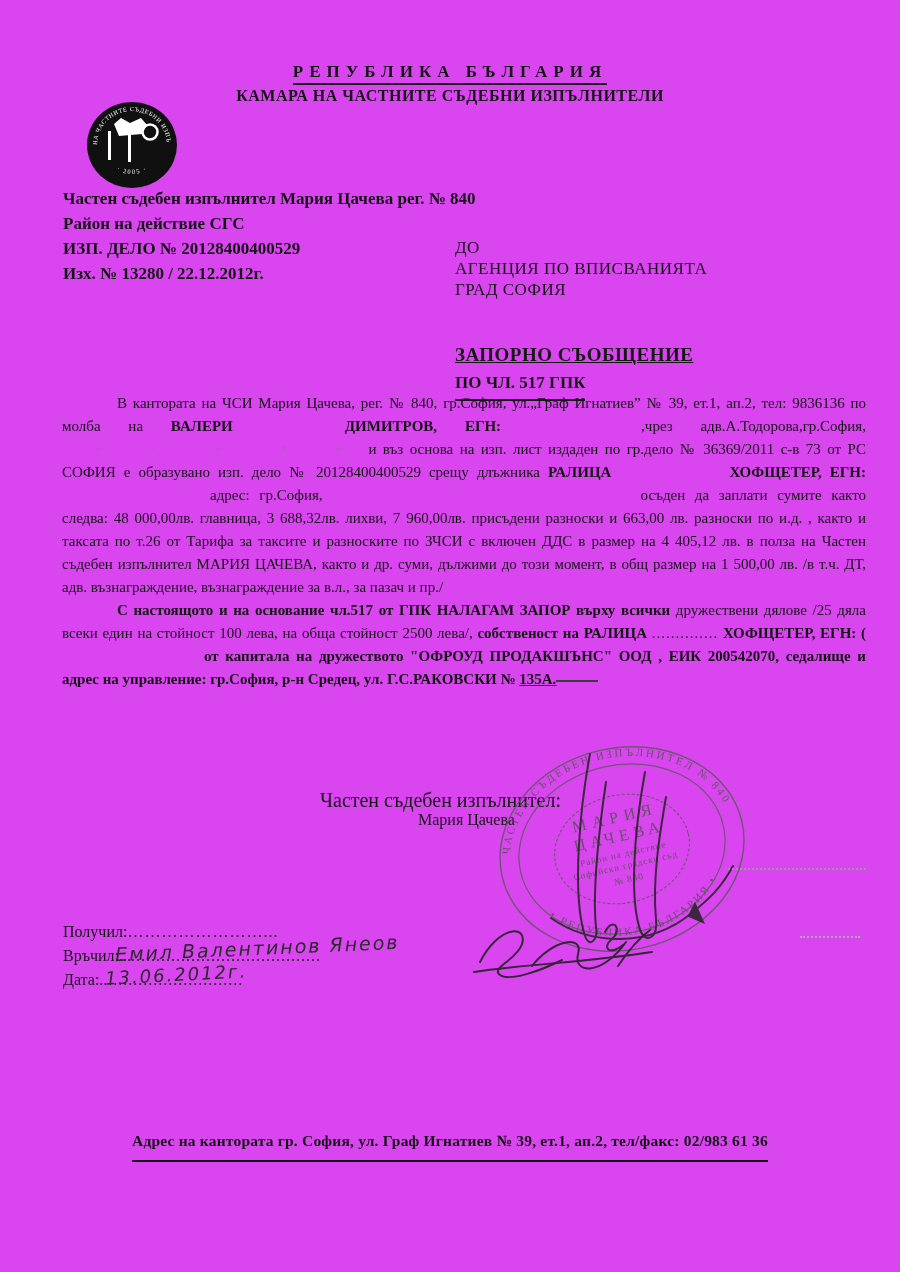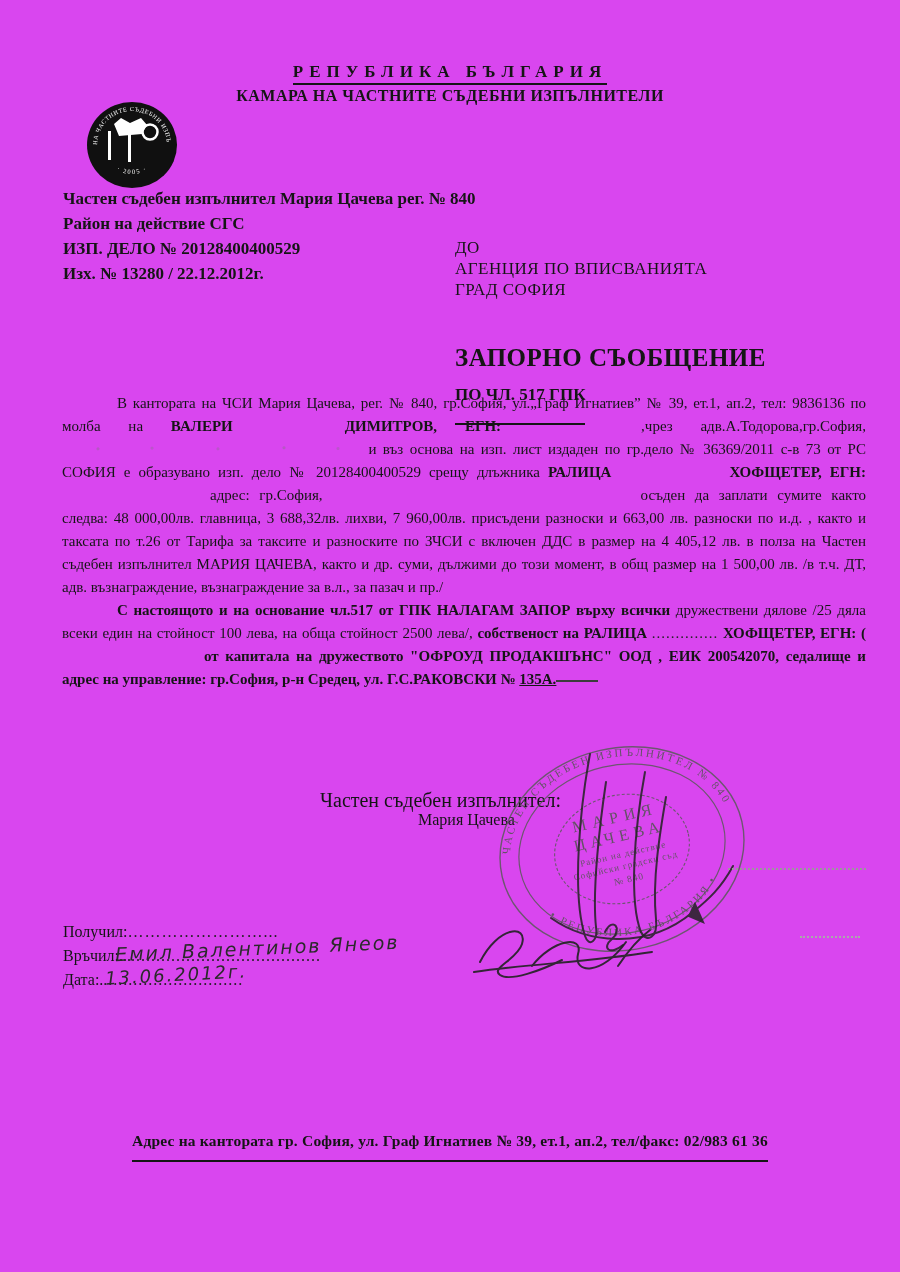--- a/index.html
+++ b/index.html
@@ -17,22 +17,22 @@
   }
   .hdr .chamber{font-weight:bold;font-size:16px;letter-spacing:.5px;margin-top:2px;}
   
   .emblem{position:absolute;left:76px;top:98px;width:112px;height:94px;}
   
   .lh{position:absolute;left:63px;top:186px;font-weight:bold;font-size:17px;line-height:25px;}
   
   .rcpt{position:absolute;left:455px;top:237px;font-size:17px;line-height:21px;letter-spacing:.5px;}
   
   .ttl{position:absolute;left:455px;top:344px;}
-  .ttl .t1{font-weight:bold;font-size:25px;letter-spacing:.5px;}
-  .ttl .t2{font-weight:bold;font-size:17px;border-bottom:2px solid #151515;display:inline-block;margin-top:13px;padding-bottom:18px;text-align:right;}
+  .ttl .t1{font-weight:bold;font-size:19px;letter-spacing:.5px;text-decoration:underline;}
+  .ttl .t2{font-weight:bold;font-size:17px;border-bottom:2px solid #151515;display:inline-block;margin-top:7px;padding-bottom:6px;text-align:right;}
   
   .bodytext{position:absolute;left:62px;top:392px;width:804px;font-size:15px;line-height:23px;text-align:justify;}
   .bodytext p{margin:0;text-indent:55px;}
   .b{font-weight:bold;}
   .gap{display:inline-block;height:10px;}
   .g1{width:112px;} .g2{width:140px;} .g3{width:118px;} .g4{width:148px;} .g5{width:318px;} .g6{width:142px;}
   .trace{
     display:inline-block;width:300px;height:13px;vertical-align:baseline;
     background:
       radial-gradient(circle at 12% 60%, rgba(120,120,120,.35) 0 1px, transparent 2px),

